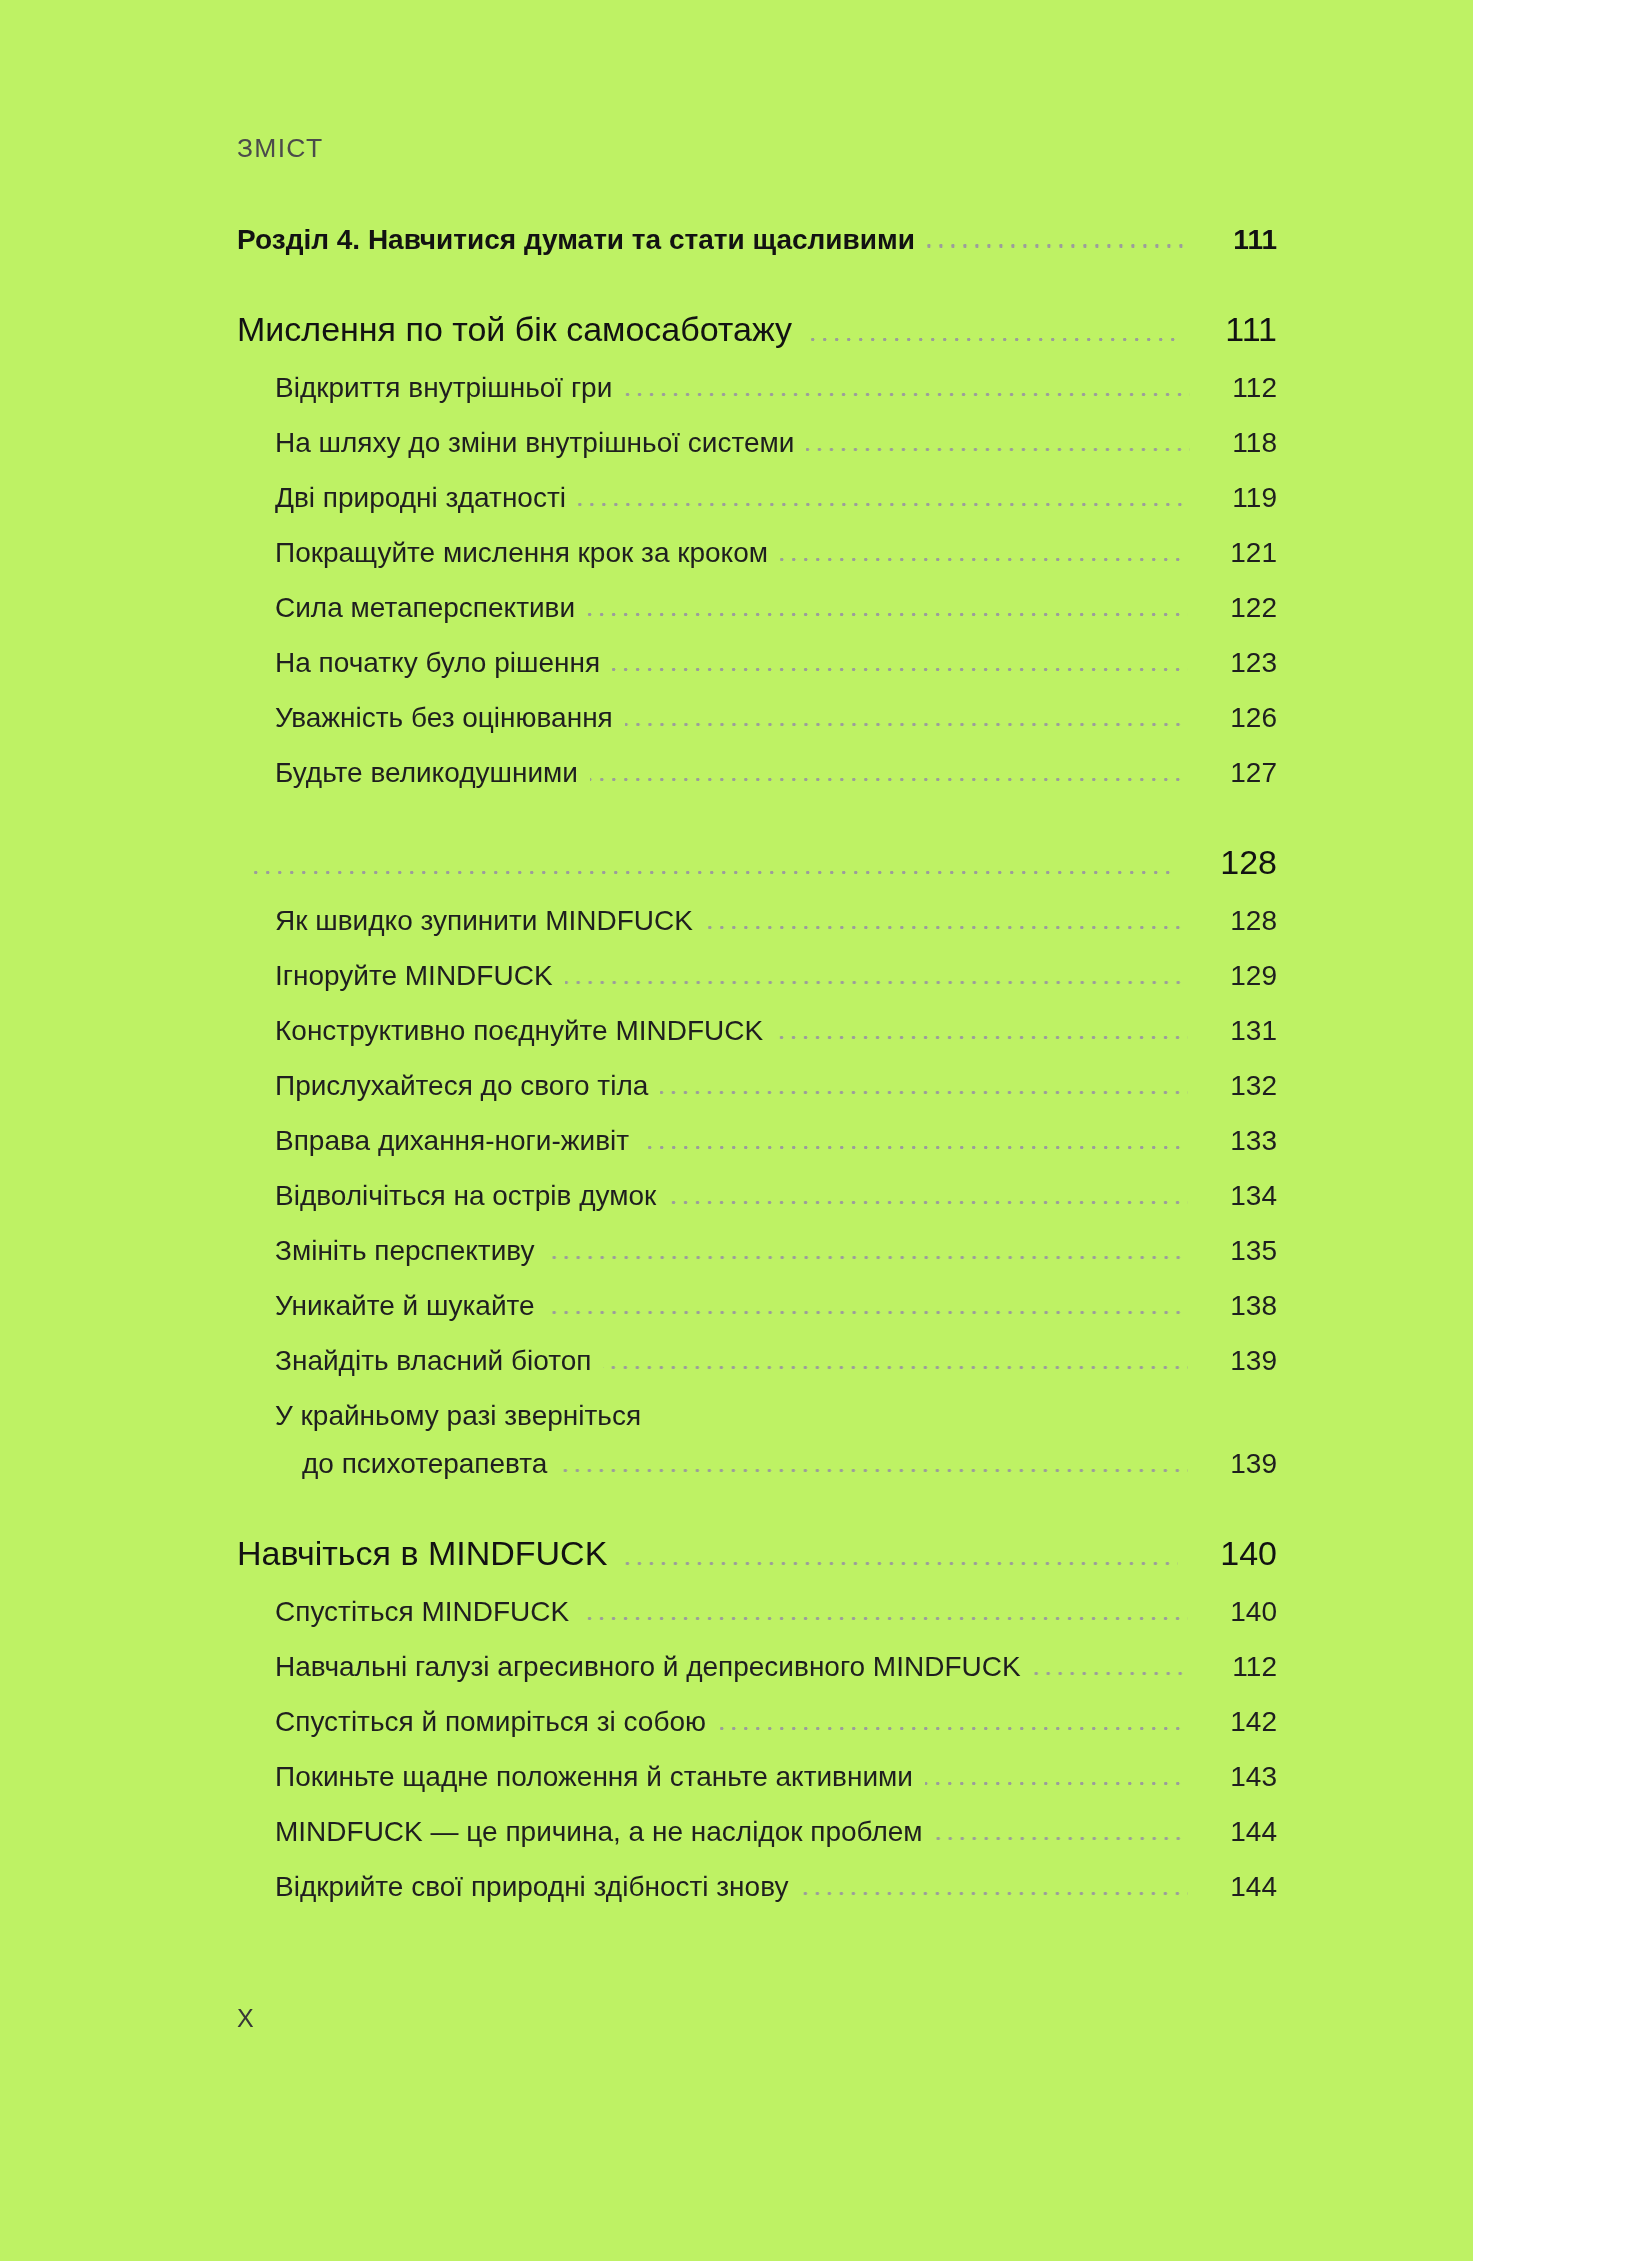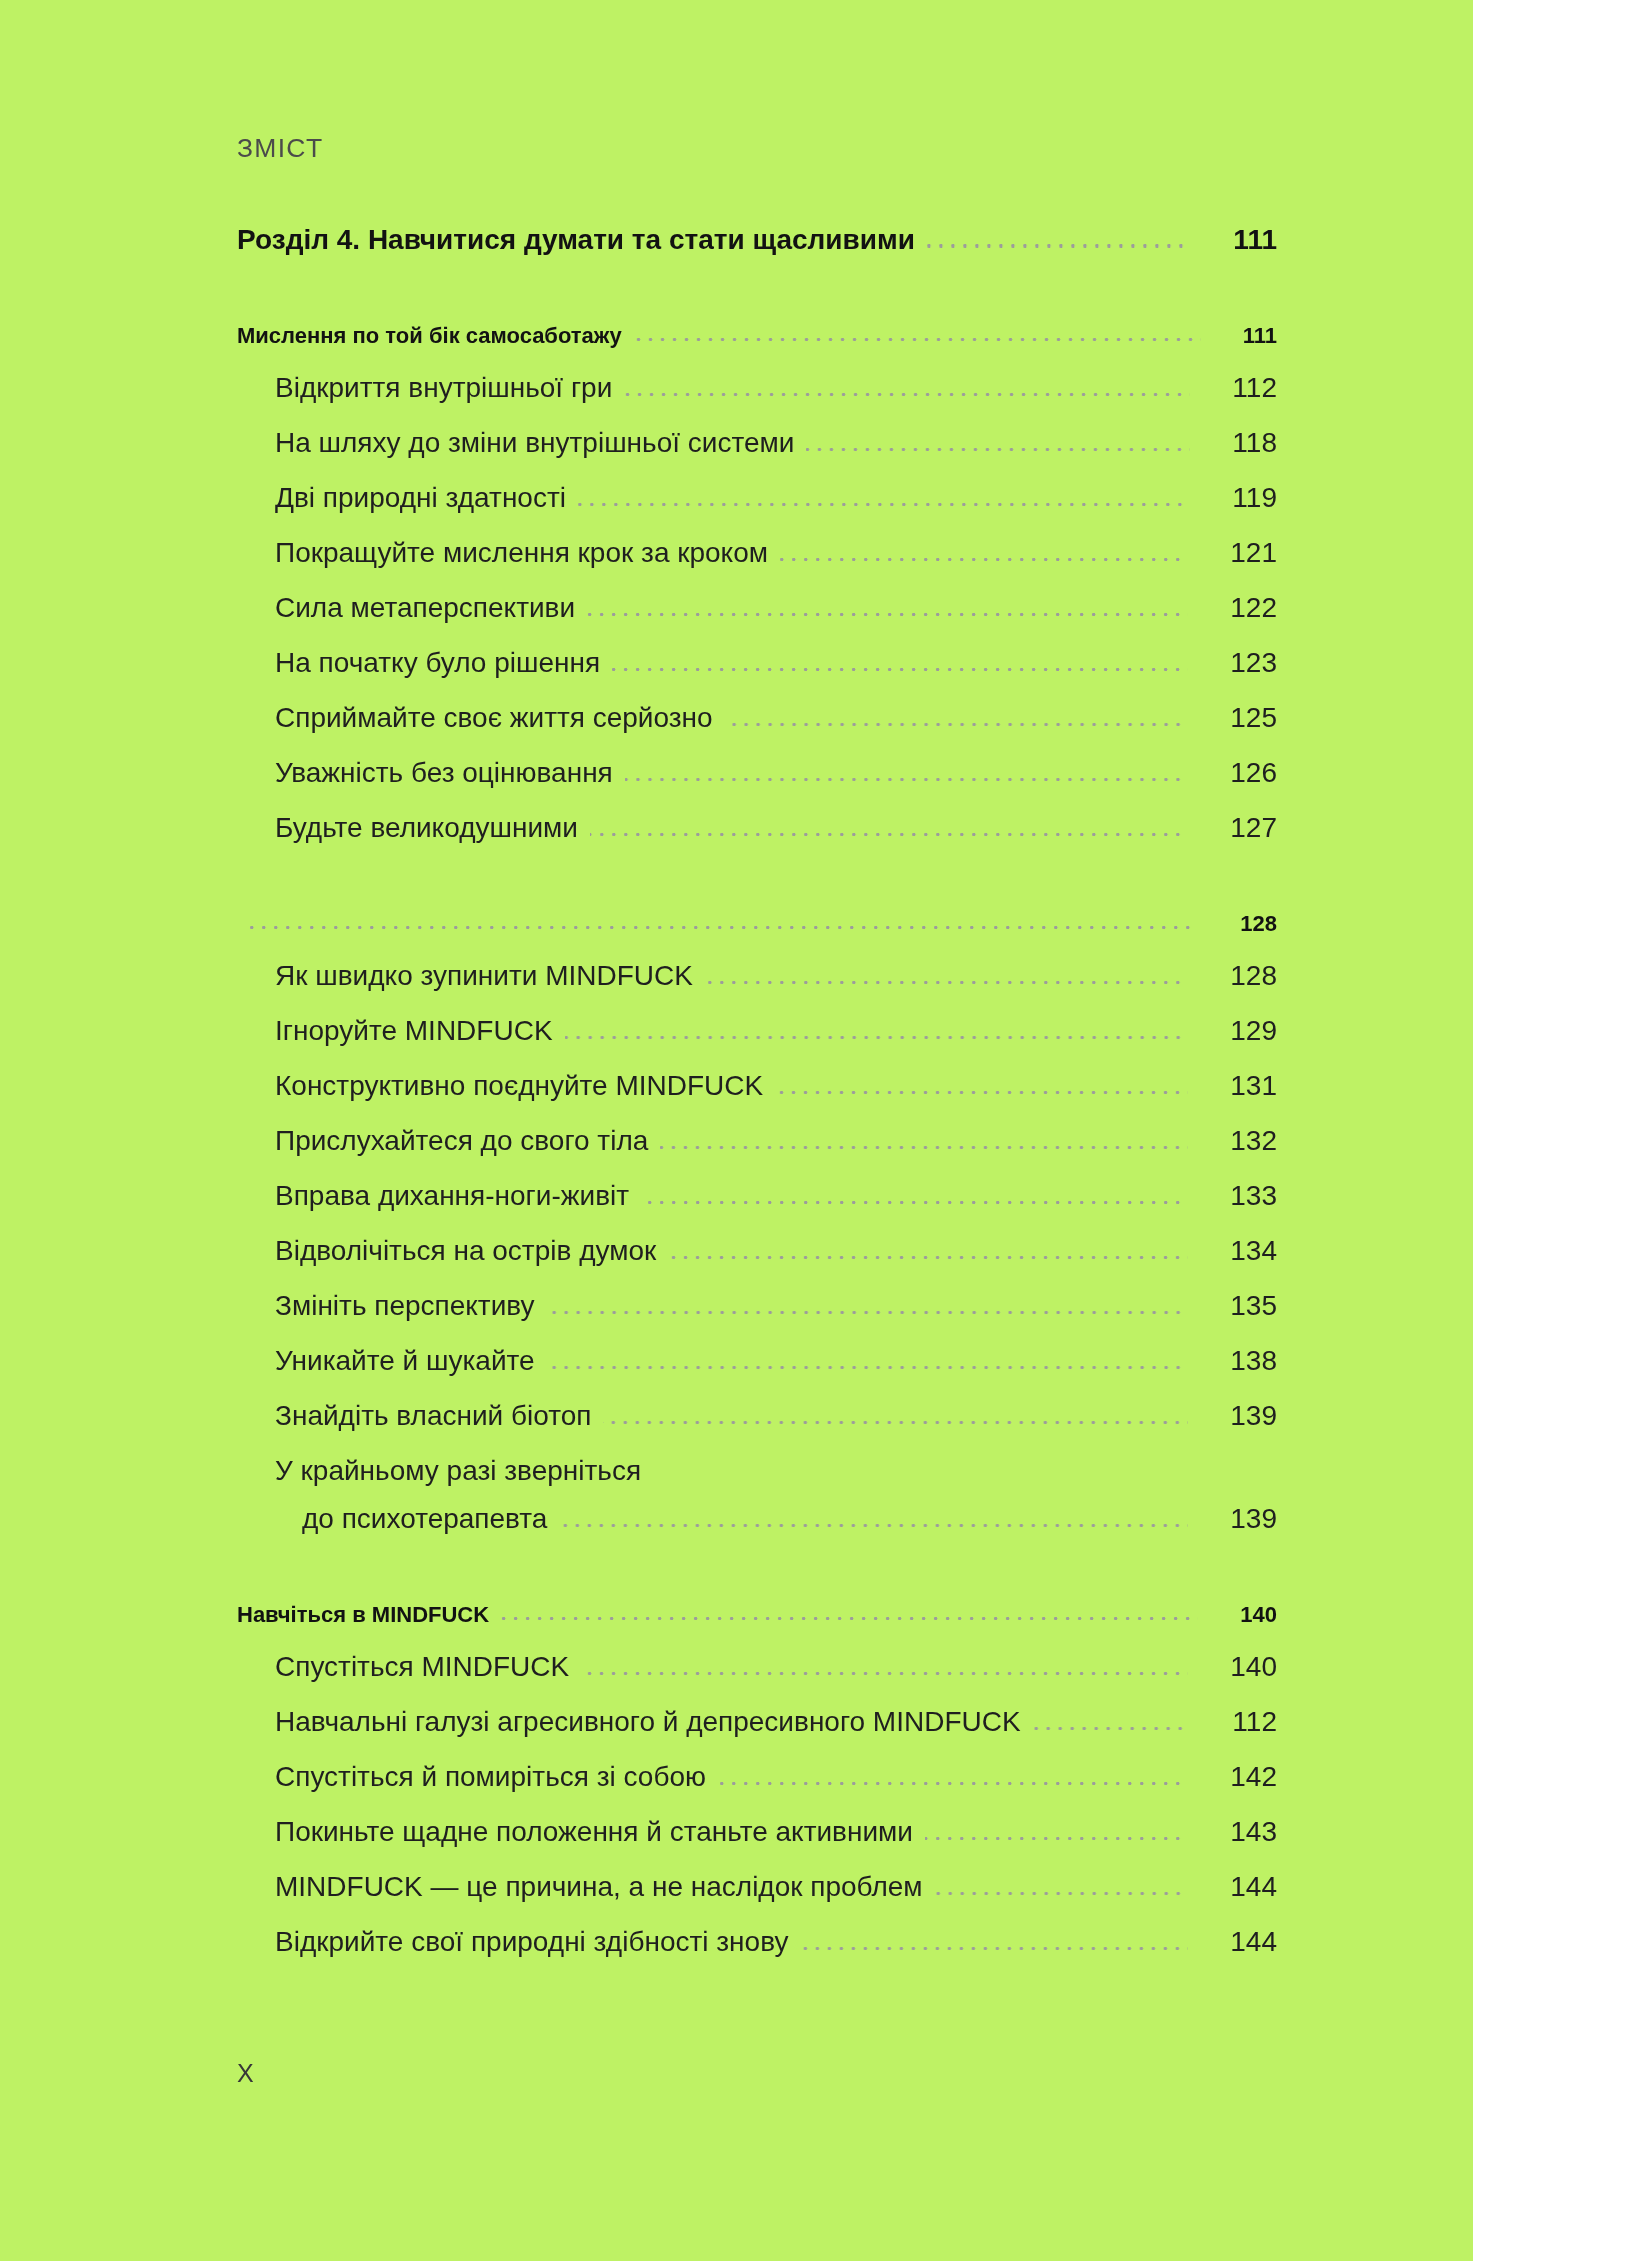--- a/index.html
+++ b/index.html
@@ -53,22 +53,22 @@
     margin-top: 44px;
     height: 48px;
     font-size: 28px;
     font-weight: 700;
     color: #121212;
   }
   .chapter-row .leader { margin-bottom: 8.5px; }
   .section-row {
     margin-top: 38px;
     height: 55px;
-    font-size: 22px;
-    font-weight: 700;
+    font-size: 34px;
+    font-weight: 400;
     color: #121212;
   }
   .entry-row {
     height: 55px;
     font-size: 28px;
     font-weight: 400;
     color: #1f1f1f;
     padding-left: 38px;
   }
   .entry-row.line1 {  }
@@ -132,25 +132,20 @@
     <span class="leader"></span>
     <span class="p">122</span>
   </div>
 
   <div class="row entry-row">
     <span class="t">На початку було рішення</span>
     <span class="leader"></span>
     <span class="p">123</span>
   </div>
 
-  <div class="row entry-row">
-    <span class="t">Сприймайте своє життя серйозно</span>
-    <span class="leader"></span>
-    <span class="p">125</span>
-  </div>
 
   <div class="row entry-row">
     <span class="t">Уважність без оцінювання</span>
     <span class="leader"></span>
     <span class="p">126</span>
   </div>
 
   <div class="row entry-row">
     <span class="t">Будьте великодушними</span>
     <span class="leader"></span>

